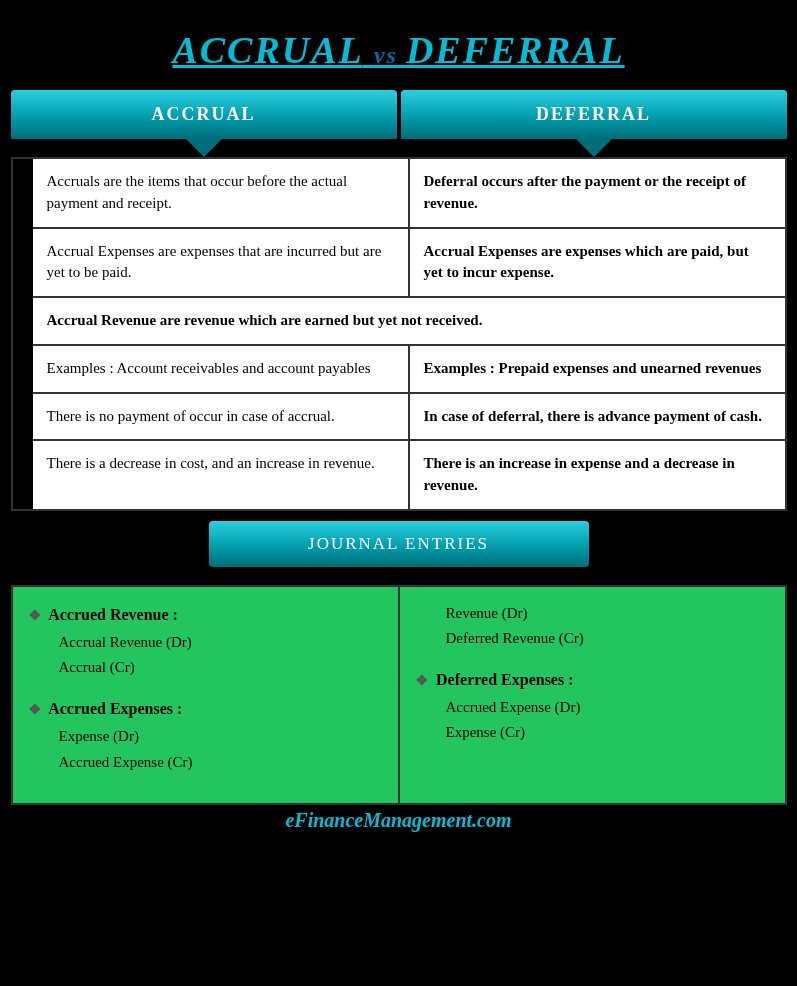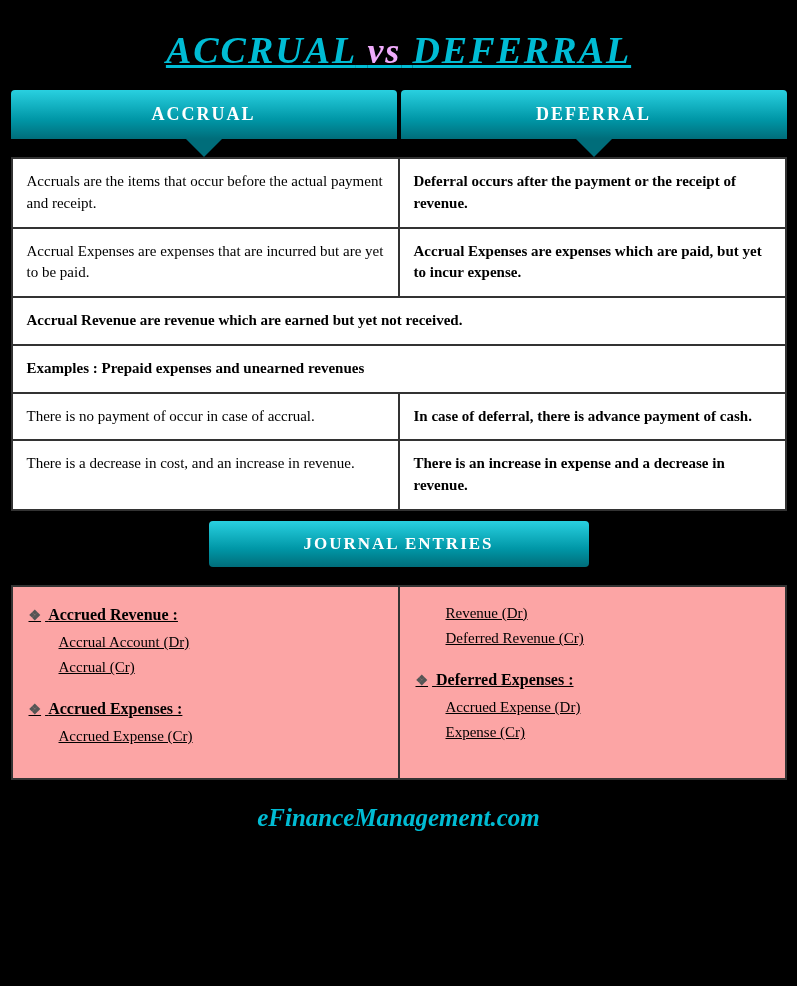--- a/index.html
+++ b/index.html
@@ -24,22 +24,22 @@
     }
     .title-text {
       font-size: 38px;
       font-weight: 900;
       font-style: italic;
       color: #00bcd4;
       text-decoration: underline;
       letter-spacing: 2px;
     }
     .title-vs {
-      font-size: 36px;
-      color: #f0abfc;
+      font-size: 24px;
+      color: #0369a1;
       font-style: italic;
       font-weight: 700;
     }
     .header-row {
       display: flex;
       gap: 4px;
       margin: 6px 2px 0;
     }
     .header-cell {
       flex: 1;
@@ -68,20 +68,21 @@
     }
     .content-grid {
       display: flex;
       flex-direction: column;
       margin: 18px 2px 0;
       border: 2px solid #333;
     }
     .content-row {
       display: flex;
       border-bottom: 2px solid #333;
+      margin-left: 20px;
     }
     .content-row:last-child {
       border-bottom: none;
     }
     .content-cell {
       flex: 1;
       padding: 12px 14px;
       font-size: 15px;
       color: #000;
       background: #fff;
@@ -91,33 +92,32 @@
     .content-cell:last-child {
       border-right: none;
       font-weight: bold;
     }
     .journal-header {
       text-align: center;
       margin: 10px auto 16px;
       width: 380px;
       background: linear-gradient(180deg, #29d0e0 0%, #0097a7 60%, #006d7a 100%);
       color: white;
-      font-weight: 700;
+      font-weight: 400;
       font-size: 17px;
       letter-spacing: 2px;
       padding: 13px 10px;
       border-radius: 4px;
     }
     .journal-grid {
       display: flex;
       margin: 18px 2px 0;
       border: 2px solid #333;
-      background: #fca5a5;
+      background: #22c55e;
       min-height: 180px;
-      text-decoration: underline;
     }
     .journal-cell {
       flex: 1;
       padding: 14px 16px;
       font-size: 15px;
       color: #000;
       line-height: 1.7;
       border-right: 2px solid #333;
     }
     .journal-cell:last-child {
@@ -136,25 +136,25 @@
     .journal-section {
       margin-bottom: 14px;
     }
     .diamond {
       color: #555;
       font-size: 14px;
       margin-right: 4px;
     }
     .footer-text {
       text-align: center;
-      font-size: 25px;
+      font-size: 20px;
       font-weight: 700;
       font-style: italic;
       color: #00bcd4;
-      padding: 24px 0 10px;
+      padding: 4px 0 10px;
     }
   </style>
 </head>
 <body>
 
 <div class="page-wrapper">
 
   <div class="title-box">
     <div class="title-text">
       <span>ACCRUAL</span>
@@ -180,20 +180,21 @@
       <div class="content-cell">Deferral occurs after the payment or the receipt of revenue.</div>
     </div>
     <div class="content-row">
       <div class="content-cell">Accrual Expenses are expenses that are incurred but are yet to be paid.</div>
       <div class="content-cell">Accrual Expenses are expenses which are paid, but yet to incur expense.</div>
     </div>
     <div class="content-row">
       <div class="content-cell">Accrual Revenue are revenue which are earned but yet not received.</div>
     </div>
     <div class="content-row">
+      <div class="content-cell">Examples : Account receivables and account payables</div>
       <div class="content-cell">Examples : Prepaid expenses and unearned revenues</div>
     </div>
     <div class="content-row">
       <div class="content-cell">There is no payment of occur in case of accrual.</div>
       <div class="content-cell">In case of deferral, there is advance payment of cash.</div>
     </div>
     <div class="content-row">
       <div class="content-cell">There is a decrease in cost, and an increase in revenue.</div>
       <div class="content-cell">There is an increase in expense and a decrease in revenue.</div>
     </div>
@@ -203,28 +204,29 @@
     <span>JOURNAL ENTRIES</span>
   </div>
 
   <div class="journal-grid">
     <div class="journal-cell">
       <div class="journal-section">
         <div class="journal-section-title">
           <span class="diamond">❖</span>
           <span>Accrued Revenue :</span>
         </div>
-        <span class="journal-indent">Accrual Account (Dr)</span>
+        <span class="journal-indent">Accrual Revenue (Dr)</span>
         <span class="journal-indent">Accrual (Cr)</span>
       </div>
       <div class="journal-section">
         <div class="journal-section-title">
           <span class="diamond">❖</span>
           <span>Accrued Expenses :</span>
         </div>
+        <span class="journal-indent">Expense (Dr)</span>
         <span class="journal-indent">Accrued Expense (Cr)</span>
       </div>
     </div>
     <div class="journal-cell">
       <div class="journal-section">
         <span class="journal-indent">Revenue (Dr)</span>
         <span class="journal-indent">Deferred Revenue (Cr)</span>
       </div>
       <div class="journal-section">
         <div class="journal-section-title">

